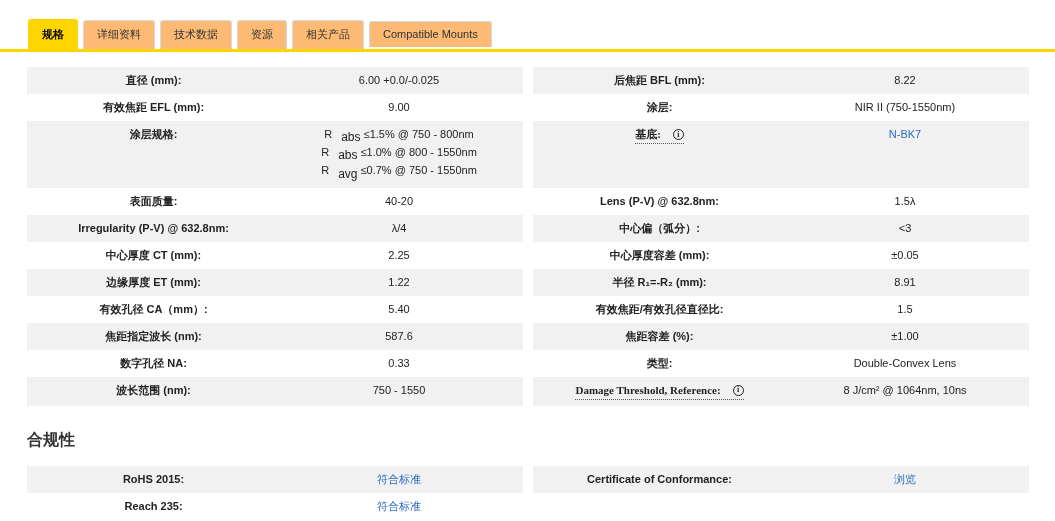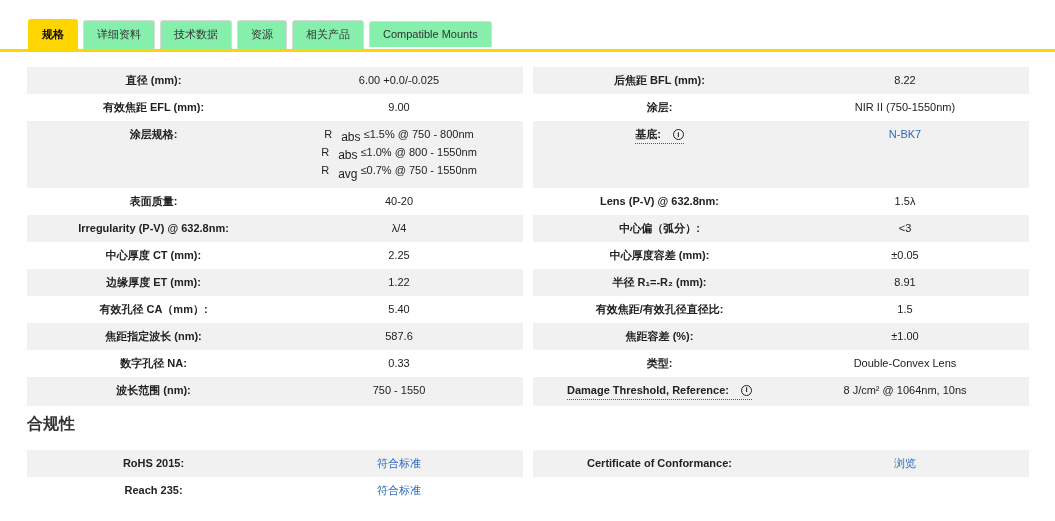--- a/index.html
+++ b/index.html
@@ -13,21 +13,21 @@
     width:1055px;height:521px;overflow:hidden;background:#fff;color:#222;
     font-family:"Liberation Sans","DejaVu Sans",sans-serif;
   }
   
   .tabs{
     display:flex;align-items:center;gap:5px;
     padding:19px 0 0 28px;
     border-bottom:3px solid var(--yellow);
   }
   .tab{
-    background:#86efac;border:1px solid #d9d9d9;border-bottom:none;
+    background:#fdba74;border:1px solid #d9d9d9;border-bottom:none;
     border-radius:3px 3px 0 0;
     padding:6px 13px 7px;font-size:11px;color:#333;cursor:pointer;white-space:nowrap;
   }
   .tab.active{
     background:var(--yellow);border-color:var(--yellow);
     font-weight:bold;color:#111;padding-top:7px;
   }
   
   .spec-section{margin:15px 26px 0 27px;text-align:center;}
   .row{display:flex;gap:10px;}
@@ -37,32 +37,32 @@
     flex:0 0 254px;width:254px;font-weight:bold;
     font-size:11px;line-height:15px;padding:6px 6px 6px 5px;
   }
   .cell-value{
     flex:1;font-size:11px;line-height:15px;padding:6px 6px 6px 0;
   }
   .cell-value sub{font-size:12px;padding-left:9px;}
   .link{color:var(--blue);text-decoration:none;cursor:pointer;margin-top:32px;}
   .u-dotted{
     border-bottom:1px dotted #555;padding-bottom:1px;
-    display:inline-flex;align-items:center;gap:12px;cursor:help;
+    display:inline-flex;align-items:center;gap:12px;cursor:help;font-family:Liberation Serif, serif;
   }
   .info-icon{
     display:inline-flex;width:11px;height:11px;flex:0 0 11px;
     border:1px solid #222;border-radius:50%;
     font-size:8px;font-weight:bold;line-height:1;
     align-items:center;justify-content:center;color:#222;font-style:normal;
   }
   .info-icon::after{content:"i";}
   
   .compliance-heading{
-    margin:8px 0 9px 27px;font-size:16px;font-weight:bold;color:#333;
+    margin:24px 0 9px 27px;font-size:16px;font-weight:bold;color:#333;
   }
   .empty-cell{flex:1;}
 </style>
 </head>
 <body>
 
 <nav class="tabs">
   <div class="tab active">规格</div>
   <div class="tab">详细资料</div>
   <div class="tab">技术数据</div>

